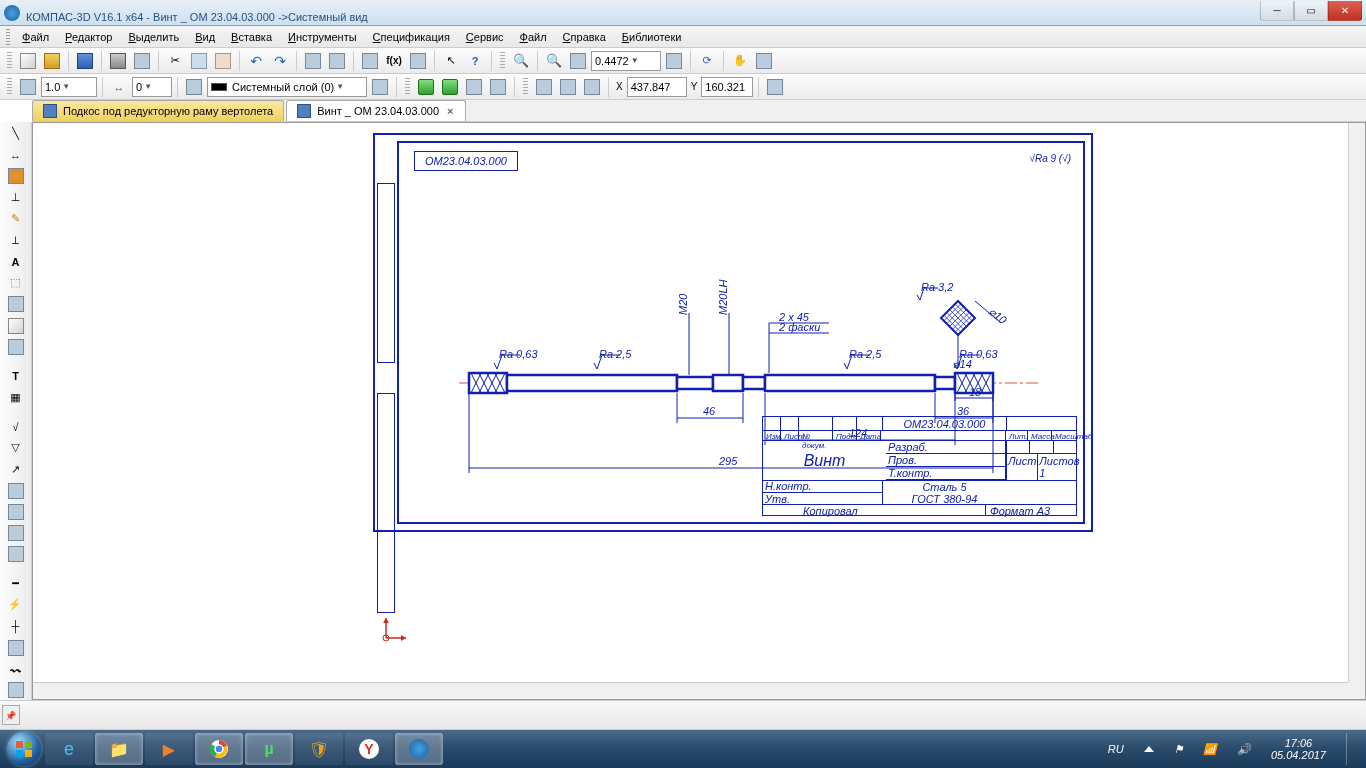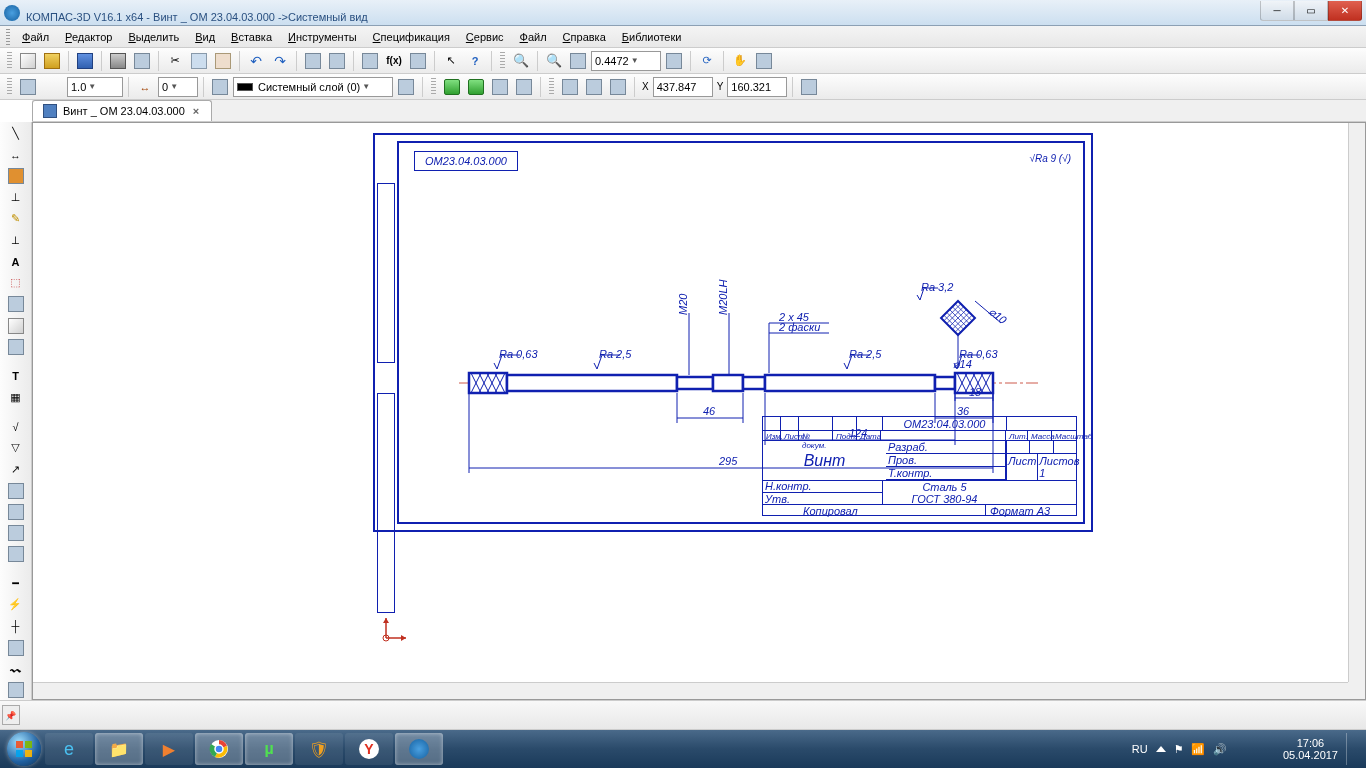--- a/index.html
+++ b/index.html
@@ -63,22 +63,22 @@
 
 .prop-panel { position: absolute; left: 0; right: 0; bottom: 38px; height: 30px; background: linear-gradient(to bottom, #f8f8f8, #e8e8e8); border: 1px solid #ccc; border-left: none; border-right: none; }
 .statusbar { position: absolute; left: 0; right: 0; bottom: 20px; height: 18px; background: #f0f0f0; border-top: 1px solid #ccc; padding: 2px 6px; color: #444; font-size: 10px; }
 
 
 .taskbar { position: absolute; left: 0; right: 0; bottom: 0; height: 38px; background: linear-gradient(to bottom, #4a6a8a 0%, #2a4a6a 50%, #1a3a5a 100%); display: flex; align-items: center; padding: 0 4px; }
 .start-orb { width: 40px; height: 38px; display: flex; align-items: center; justify-content: center; }
 .start-orb .orb { width: 34px; height: 34px; border-radius: 50%; background: radial-gradient(circle at 35% 30%, #a0e0ff, #2060a0 60%, #103050); box-shadow: 0 0 4px rgba(255,255,255,.4); display: flex; align-items: center; justify-content: center; }
 .task-item { width: 48px; height: 32px; margin: 0 1px; border-radius: 3px; display: flex; align-items: center; justify-content: center; background: rgba(255,255,255,.08); }
 .task-item.active { background: rgba(255,255,255,.25); box-shadow: inset 0 0 4px rgba(255,255,255,.5); }
-.tray { margin-left: auto; display: flex; align-items: center; gap: 8px; padding: 0 8px; color: #fff; font-size: 10px; }
-.tray .clock { text-align: center; line-height: 12px; margin-left: 48px; }
+.tray { margin-left: auto; display: flex; align-items: center; gap: 20px; padding: 0 8px; color: #fff; font-size: 10px; font-style: italic; }
+.tray .clock { text-align: center; line-height: 12px; }
 .tray .tri { width: 0; height: 0; border-left: 5px solid transparent; border-right: 5px solid transparent; border-bottom: 6px solid #fff; }
 
 
 .ico-doc { background: linear-gradient(135deg,#fff,#d0d0d0); border:1px solid #888; }
 .ico-open { background: linear-gradient(#f0d060,#d0a020); border:1px solid #a07010; }
 .ico-save { background: linear-gradient(#6090e0,#3060b0); border:1px solid #204080; }
 .ico-print { background: linear-gradient(#ccc,#888); border:1px solid #555; }
 .ico-copy { background: #cde; border: 1px solid #89a; }
 .ico-paste { background: #edc; border:1px solid #a97; }
 .ico-generic { background: #bcd; border: 1px solid #789; }
@@ -202,21 +202,21 @@
   <div class="tbtn">
       <div class="ico ico-generic"></div>
     </div>
 </div>
 
 <div class="toolbar">
   <div class="grip"></div>
   <div class="tbtn">
       <div class="ico ico-generic"></div>
     </div>
-  <div class="combo" style="width:56px;margin-left:26px;">
+  <div class="combo" style="width:56px;">
     <span>1.0</span>
     <span class="dd">▼</span>
   </div>
   <div class="sep"></div>
   <div class="tbtn">
       <span style="color:#a04000;">↔</span>
     </div>
   <div class="combo" style="width:40px;">
     <span>0</span>
     <span class="dd">▼</span>
@@ -255,28 +255,32 @@
   <div class="tbtn">
       <div class="ico ico-generic"></div>
     </div>
   <div class="tbtn">
       <div class="ico ico-generic"></div>
     </div>
   <div class="sep"></div>
   <span style="font-size:10px;margin:0 2px;">X</span>
   <input class="tinput" style="width: 60px;" value="437.847">
   <span style="font-size:10px;margin:0 2px;">Y</span>
-  <input class="tinput" style="width: 60px;" value="160.321">
+  <input class="tinput" style="width: 52px;" value="160.321">
   <div class="sep"></div>
   <div class="tbtn">
       <div class="ico ico-generic"></div>
     </div>
 </div>
 
 <div class="doctabs">
+  <div class="doctab">
+    <div class="dt-icon"></div>
+    <span>Подкос под редукторную раму вертолета</span>
+  </div>
   <div class="doctab active">
     <div class="dt-icon"></div>
     <span>Винт _ OM 23.04.03.000</span>
     <span class="dt-close">×</span>
   </div>
 </div>
 
 <div class="left-tools">
   <div class="lbtn">
       <span>╲</span>

